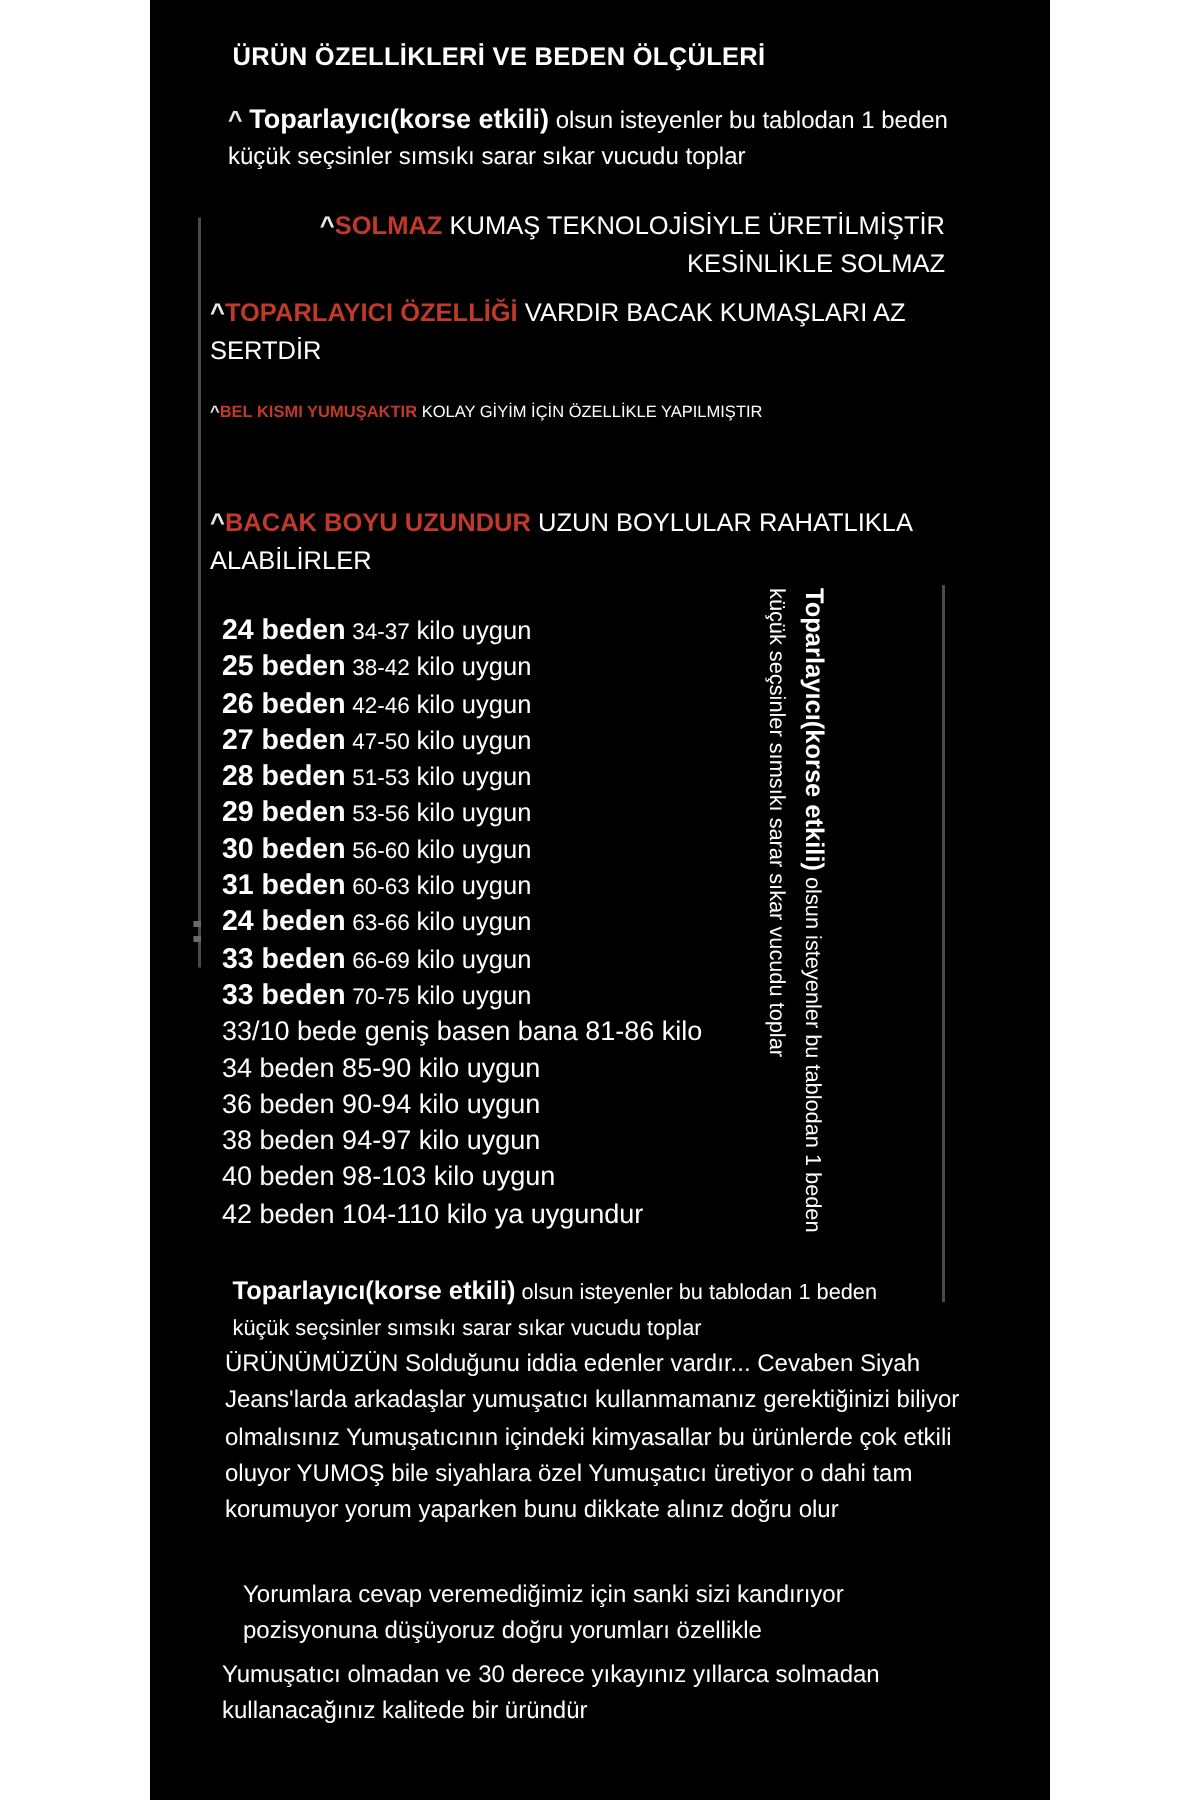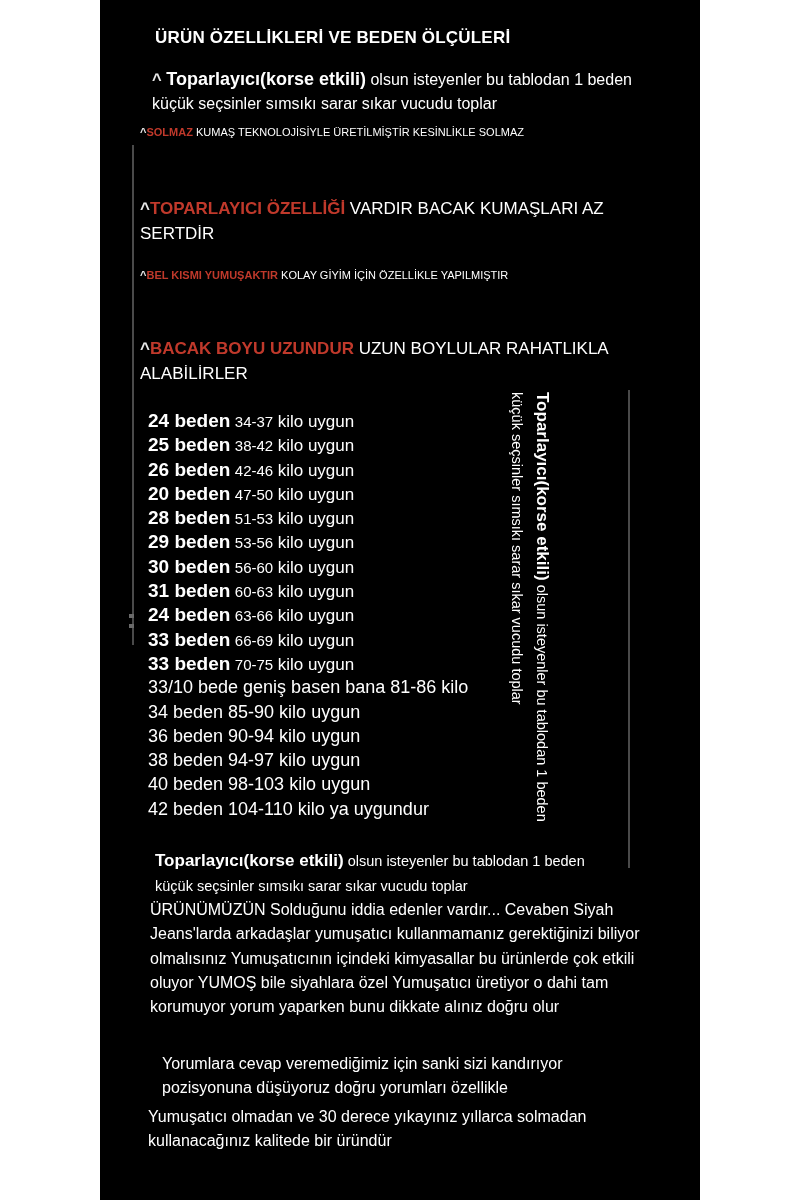--- a/index.html
+++ b/index.html
@@ -85,21 +85,21 @@
     font-weight: bold;
     color: #ffffff;
   }
   .bold-r {
     font-weight: bold;
     color: #c0392b;
   }
   .b1 { left: 52px; top: 66px; width: 480px; }
   .b1-lead { font-size: 18px; }
   .b1-rest { font-size: 16px; }
-  .b2 { left: 40px; top: 125px; width: 490px; font-size: 11px; }
+  .b2 { left: 40px; top: 139px; width: 490px; font-size: 17px; text-align: right; }
   .b3 { left: 40px; top: 197px; width: 500px; font-size: 17px; }
   .b4 { left: 40px; top: 268px; width: 500px; font-size: 11px; }
   .b5 { left: 40px; top: 337px; width: 500px; font-size: 17px; }
 
   .size-table {
     position: absolute;
     left: 48px;
     top: 410px;
     width: 420px;
   }
@@ -210,21 +210,21 @@
       </div>
 
       <div class="bullet b5">
         <span class="caret">^</span><span class="bold-r">BACAK BOYU UZUNDUR</span><span> UZUN BOYLULAR RAHATLIKLA ALABİLİRLER</span>
       </div>
 
       <div class="size-table">
           <div class="size-row"><span class="sz">24 beden</span> <span class="kg">34-37</span> <span class="uy">kilo uygun</span></div>
           <div class="size-row"><span class="sz">25 beden</span> <span class="kg">38-42</span> <span class="uy">kilo uygun</span></div>
           <div class="size-row"><span class="sz">26 beden</span> <span class="kg">42-46</span> <span class="uy">kilo uygun</span></div>
-          <div class="size-row"><span class="sz">20 beden</span> <span class="kg">47-50</span> <span class="uy">kilo uygun</span></div>
+          <div class="size-row"><span class="sz">27 beden</span> <span class="kg">47-50</span> <span class="uy">kilo uygun</span></div>
           <div class="size-row"><span class="sz">28 beden</span> <span class="kg">51-53</span> <span class="uy">kilo uygun</span></div>
           <div class="size-row"><span class="sz">29 beden</span> <span class="kg">53-56</span> <span class="uy">kilo uygun</span></div>
           <div class="size-row"><span class="sz">30 beden</span> <span class="kg">56-60</span> <span class="uy">kilo uygun</span></div>
           <div class="size-row"><span class="sz">31 beden</span> <span class="kg">60-63</span> <span class="uy">kilo uygun</span></div>
           <div class="size-row"><span class="sz">24 beden</span> <span class="kg">63-66</span> <span class="uy">kilo uygun</span></div>
           <div class="size-row"><span class="sz">33 beden</span> <span class="kg">66-69</span> <span class="uy">kilo uygun</span></div>
           <div class="size-row"><span class="sz">33 beden</span> <span class="kg">70-75</span> <span class="uy">kilo uygun</span></div>
           <div class="size-row plain"><span>33/10 bede geniş basen bana 81-86 kilo</span></div>
           <div class="size-row plain"><span>34 beden 85-90 kilo uygun</span></div>
           <div class="size-row plain"><span>36 beden 90-94 kilo uygun</span></div>

